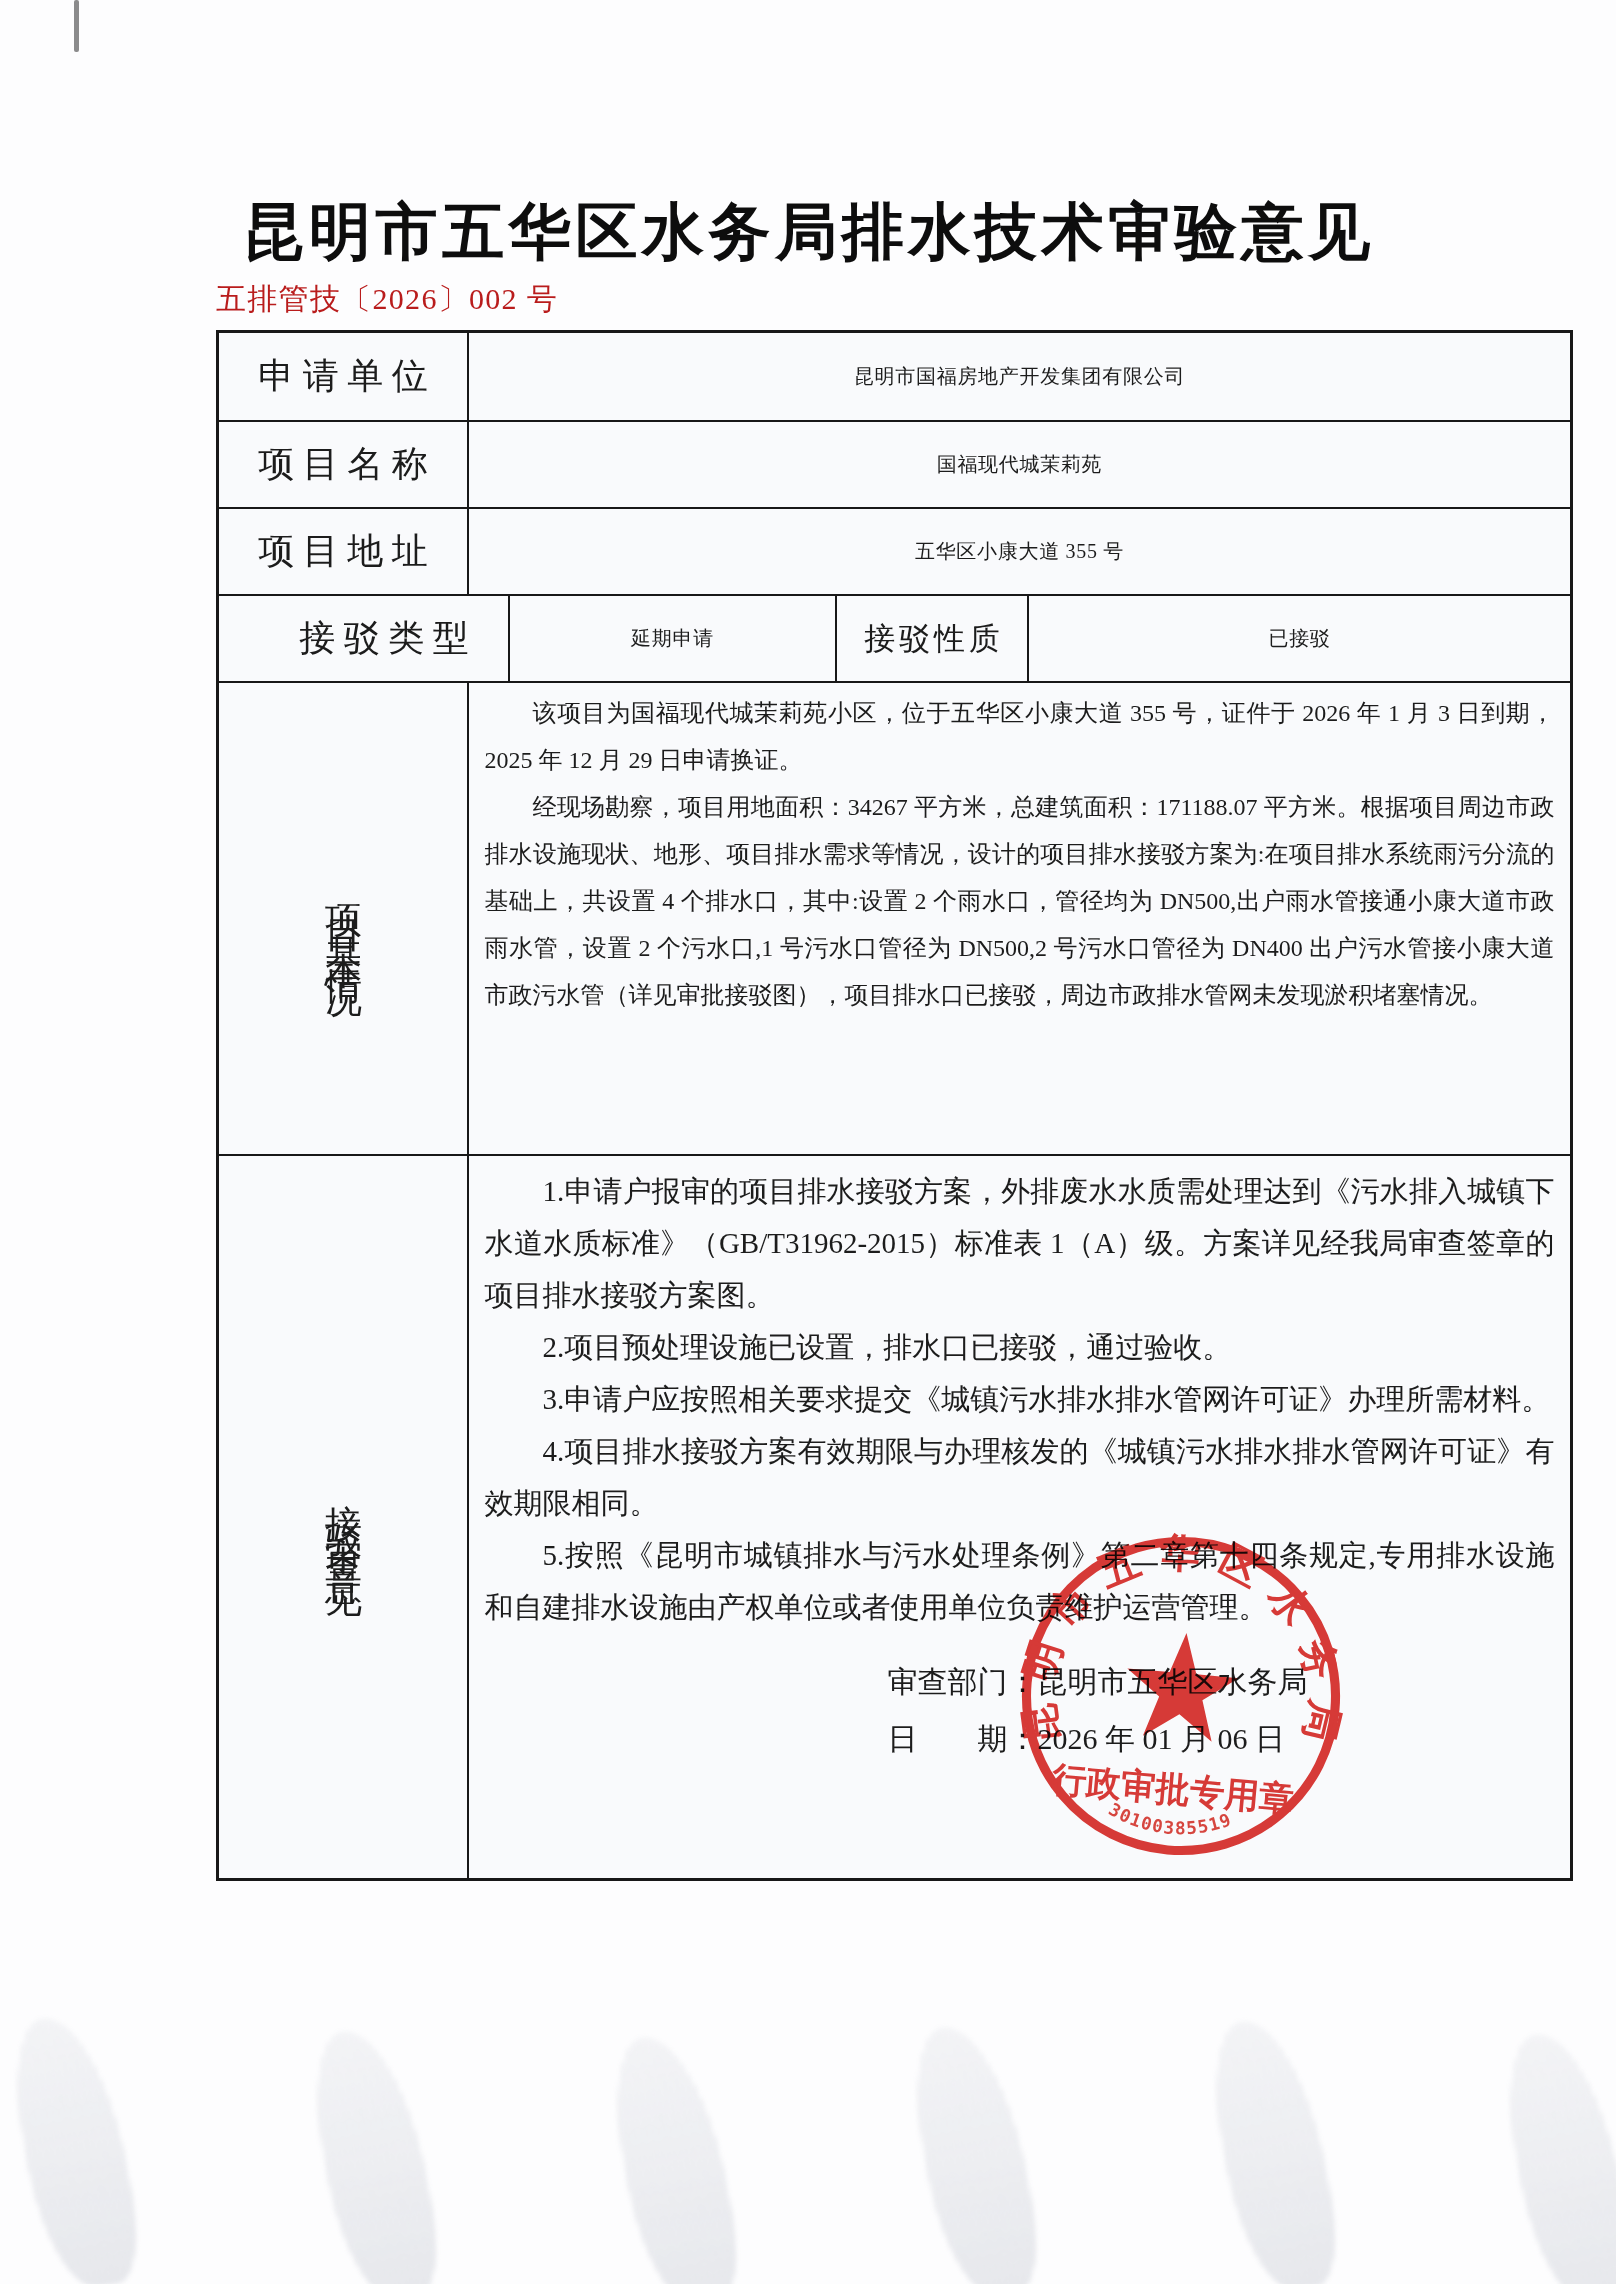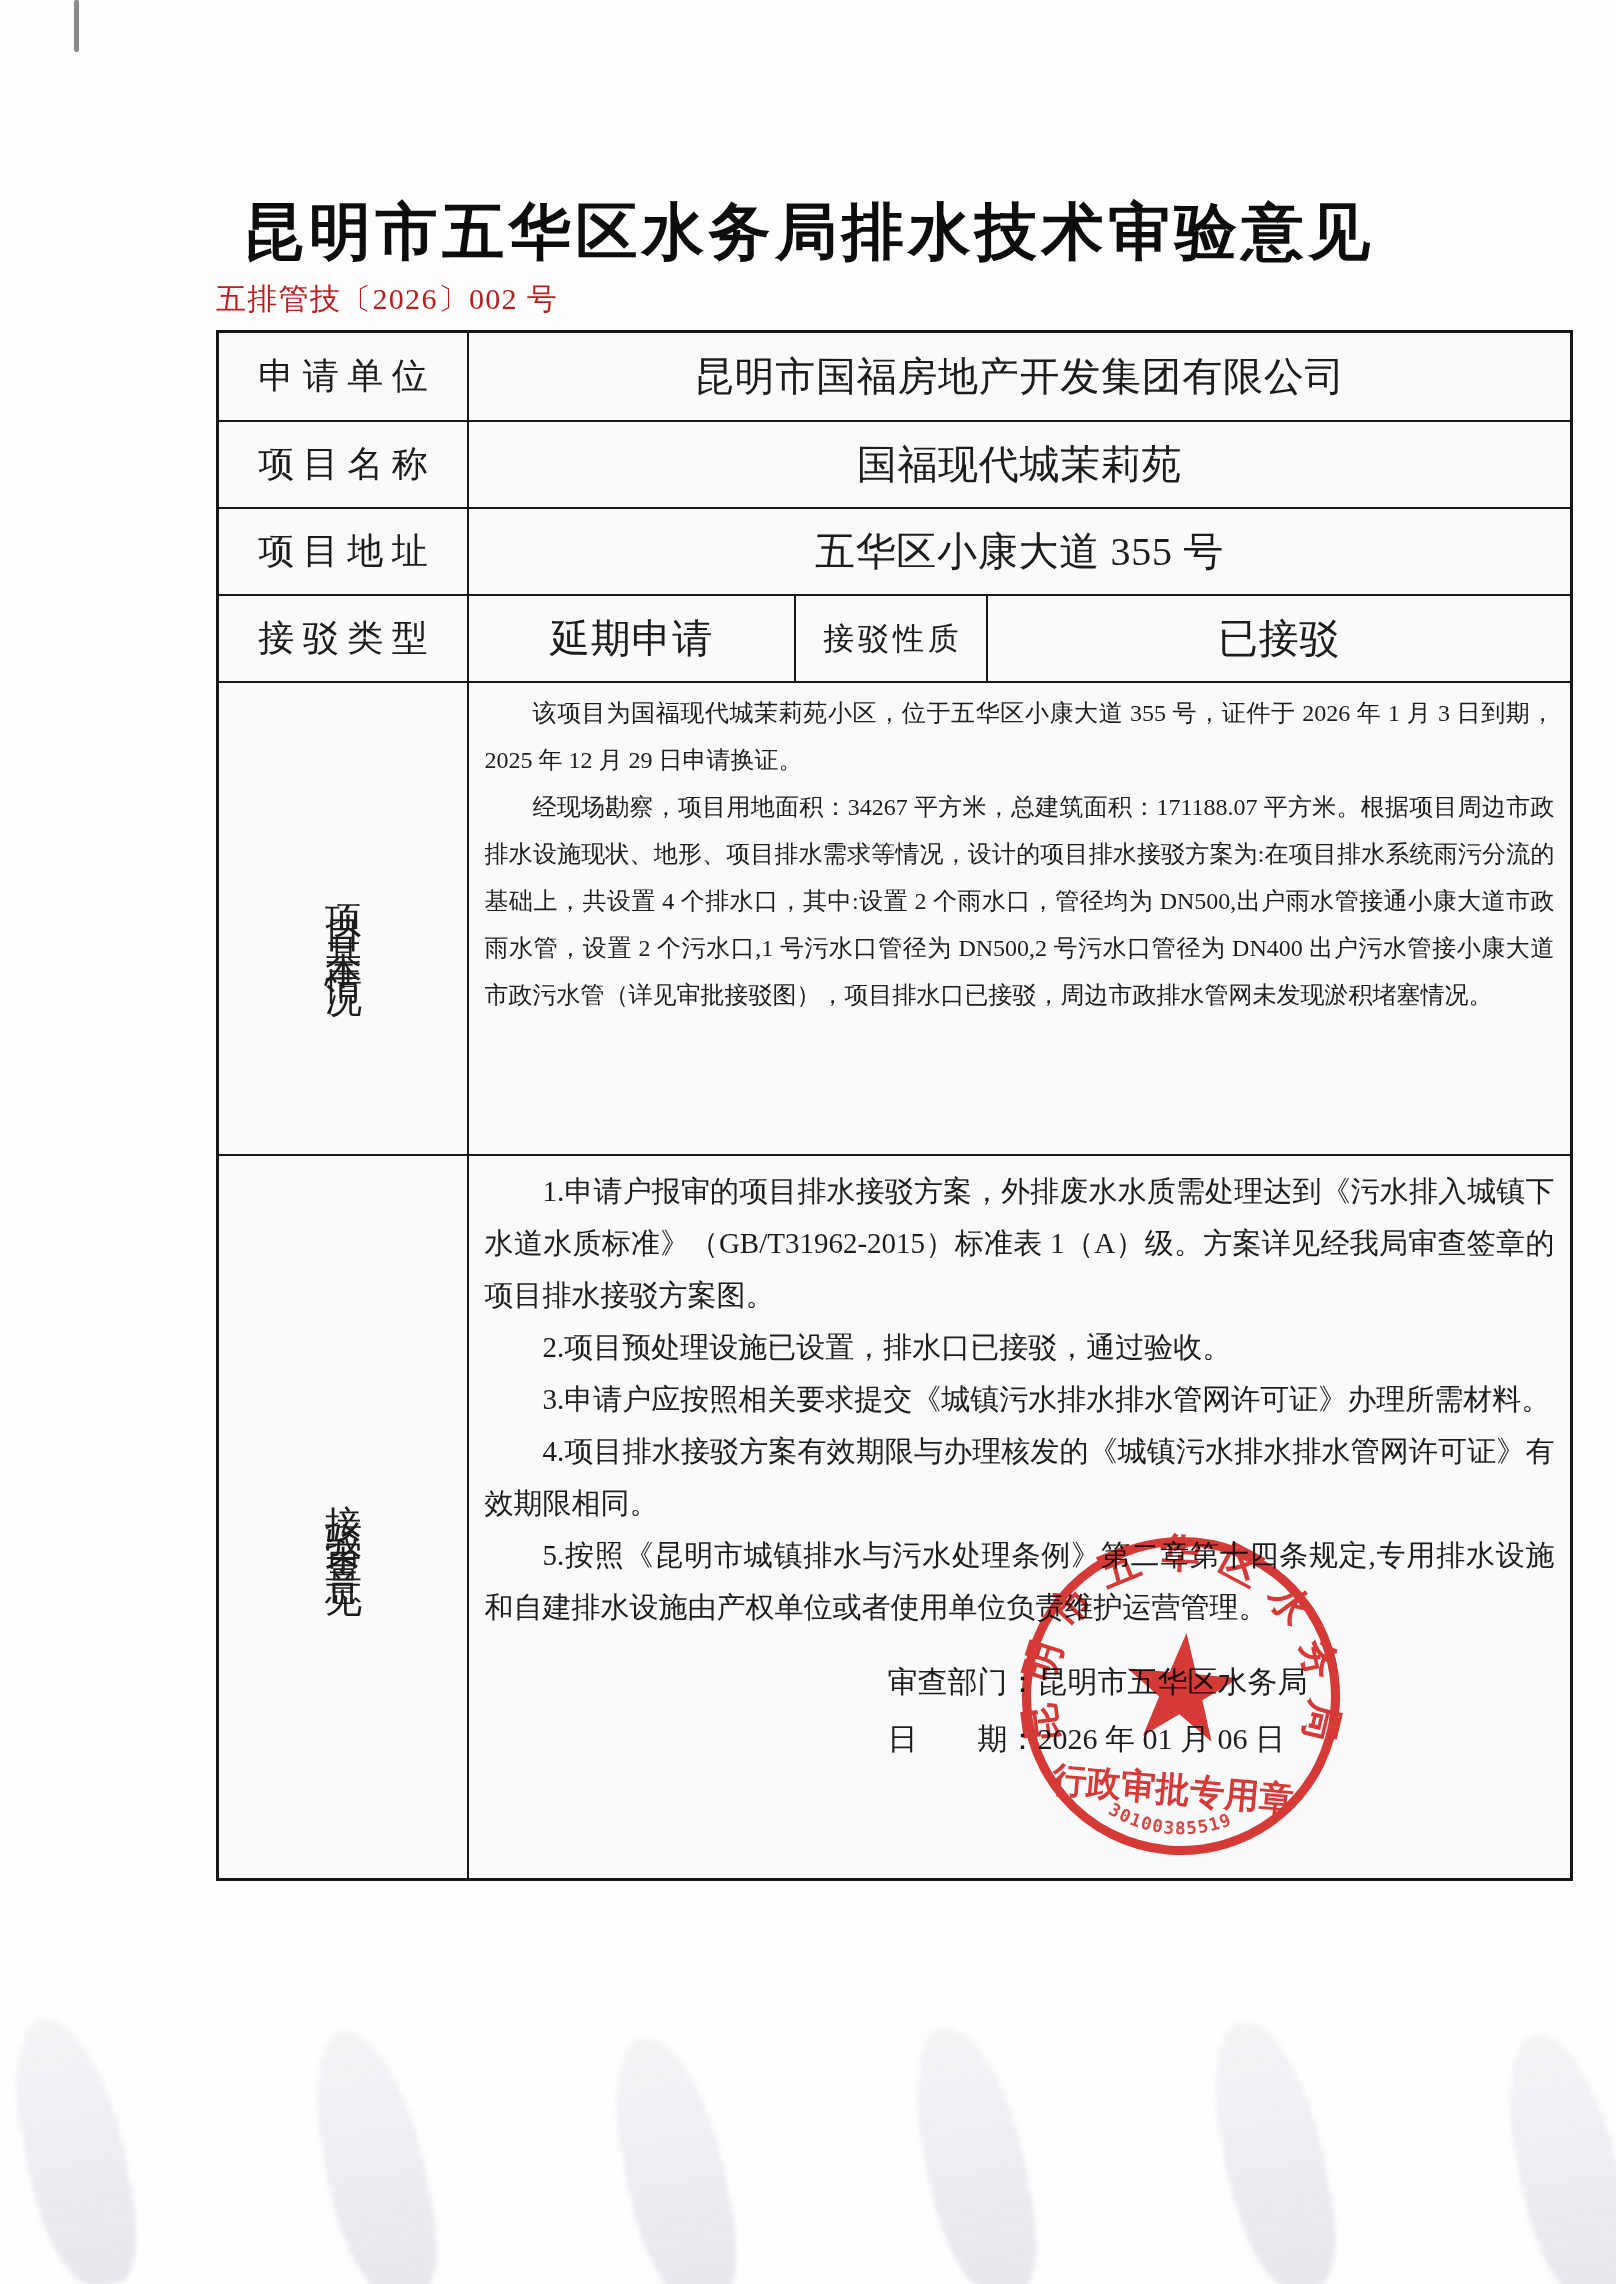--- a/index.html
+++ b/index.html
@@ -27,21 +27,21 @@
   }
   .t-row{display:flex;border-bottom:2.6px solid #181818;box-sizing:border-box;}
   .t-row:last-child{border-bottom:none;}
   .lbl-cell{
     width:250px;flex:0 0 250px;border-right:2.6px solid #181818;box-sizing:border-box;
     display:flex;align-items:center;justify-content:center;
     font-size:36px;letter-spacing:8.5px;text-indent:8.5px;
   }
   .val-cell{
     flex:1;display:flex;align-items:center;justify-content:center;
-    font-size:40px;letter-spacing:0.7px;
+    font-size:20px;letter-spacing:0.7px;
   }
   .r4-val1{flex:0 0 327px;border-right:2.6px solid #181818;box-sizing:border-box;}
   .r4-lbl2{width:192px;flex:0 0 192px;border-right:2.6px solid #181818;box-sizing:border-box;
     display:flex;align-items:center;justify-content:center;
     font-size:31px;letter-spacing:3.9px;text-indent:3.9px;}
   .vert-lbl{
     writing-mode:vertical-rl;text-orientation:upright;
     font-size:37px;letter-spacing:0.42em;
   }
   .big-cell{
@@ -103,21 +103,21 @@
   <div class="t-row" style="flex:0 0 87px;">
     <div class="lbl-cell">项目名称</div>
     <div class="val-cell">国福现代城茉莉苑</div>
   </div>
 
   <div class="t-row" style="flex:0 0 87px;">
     <div class="lbl-cell">项目地址</div>
     <div class="val-cell">五华区小康大道 355 号</div>
   </div>
 
-  <div class="t-row" style="flex:0 0 87px;">
+  <div class="t-row" style="flex:0 0 87px;padding-left:41px;">
     <div class="lbl-cell">接驳类型</div>
     <div class="val-cell r4-val1">延期申请</div>
     <div class="r4-lbl2">接驳性质</div>
     <div class="val-cell">已接驳</div>
   </div>
 
   <div class="t-row" style="flex:0 0 473px;">
     <div class="lbl-cell">
       <span class="vert-lbl">项目基本情况</span>
     </div>

